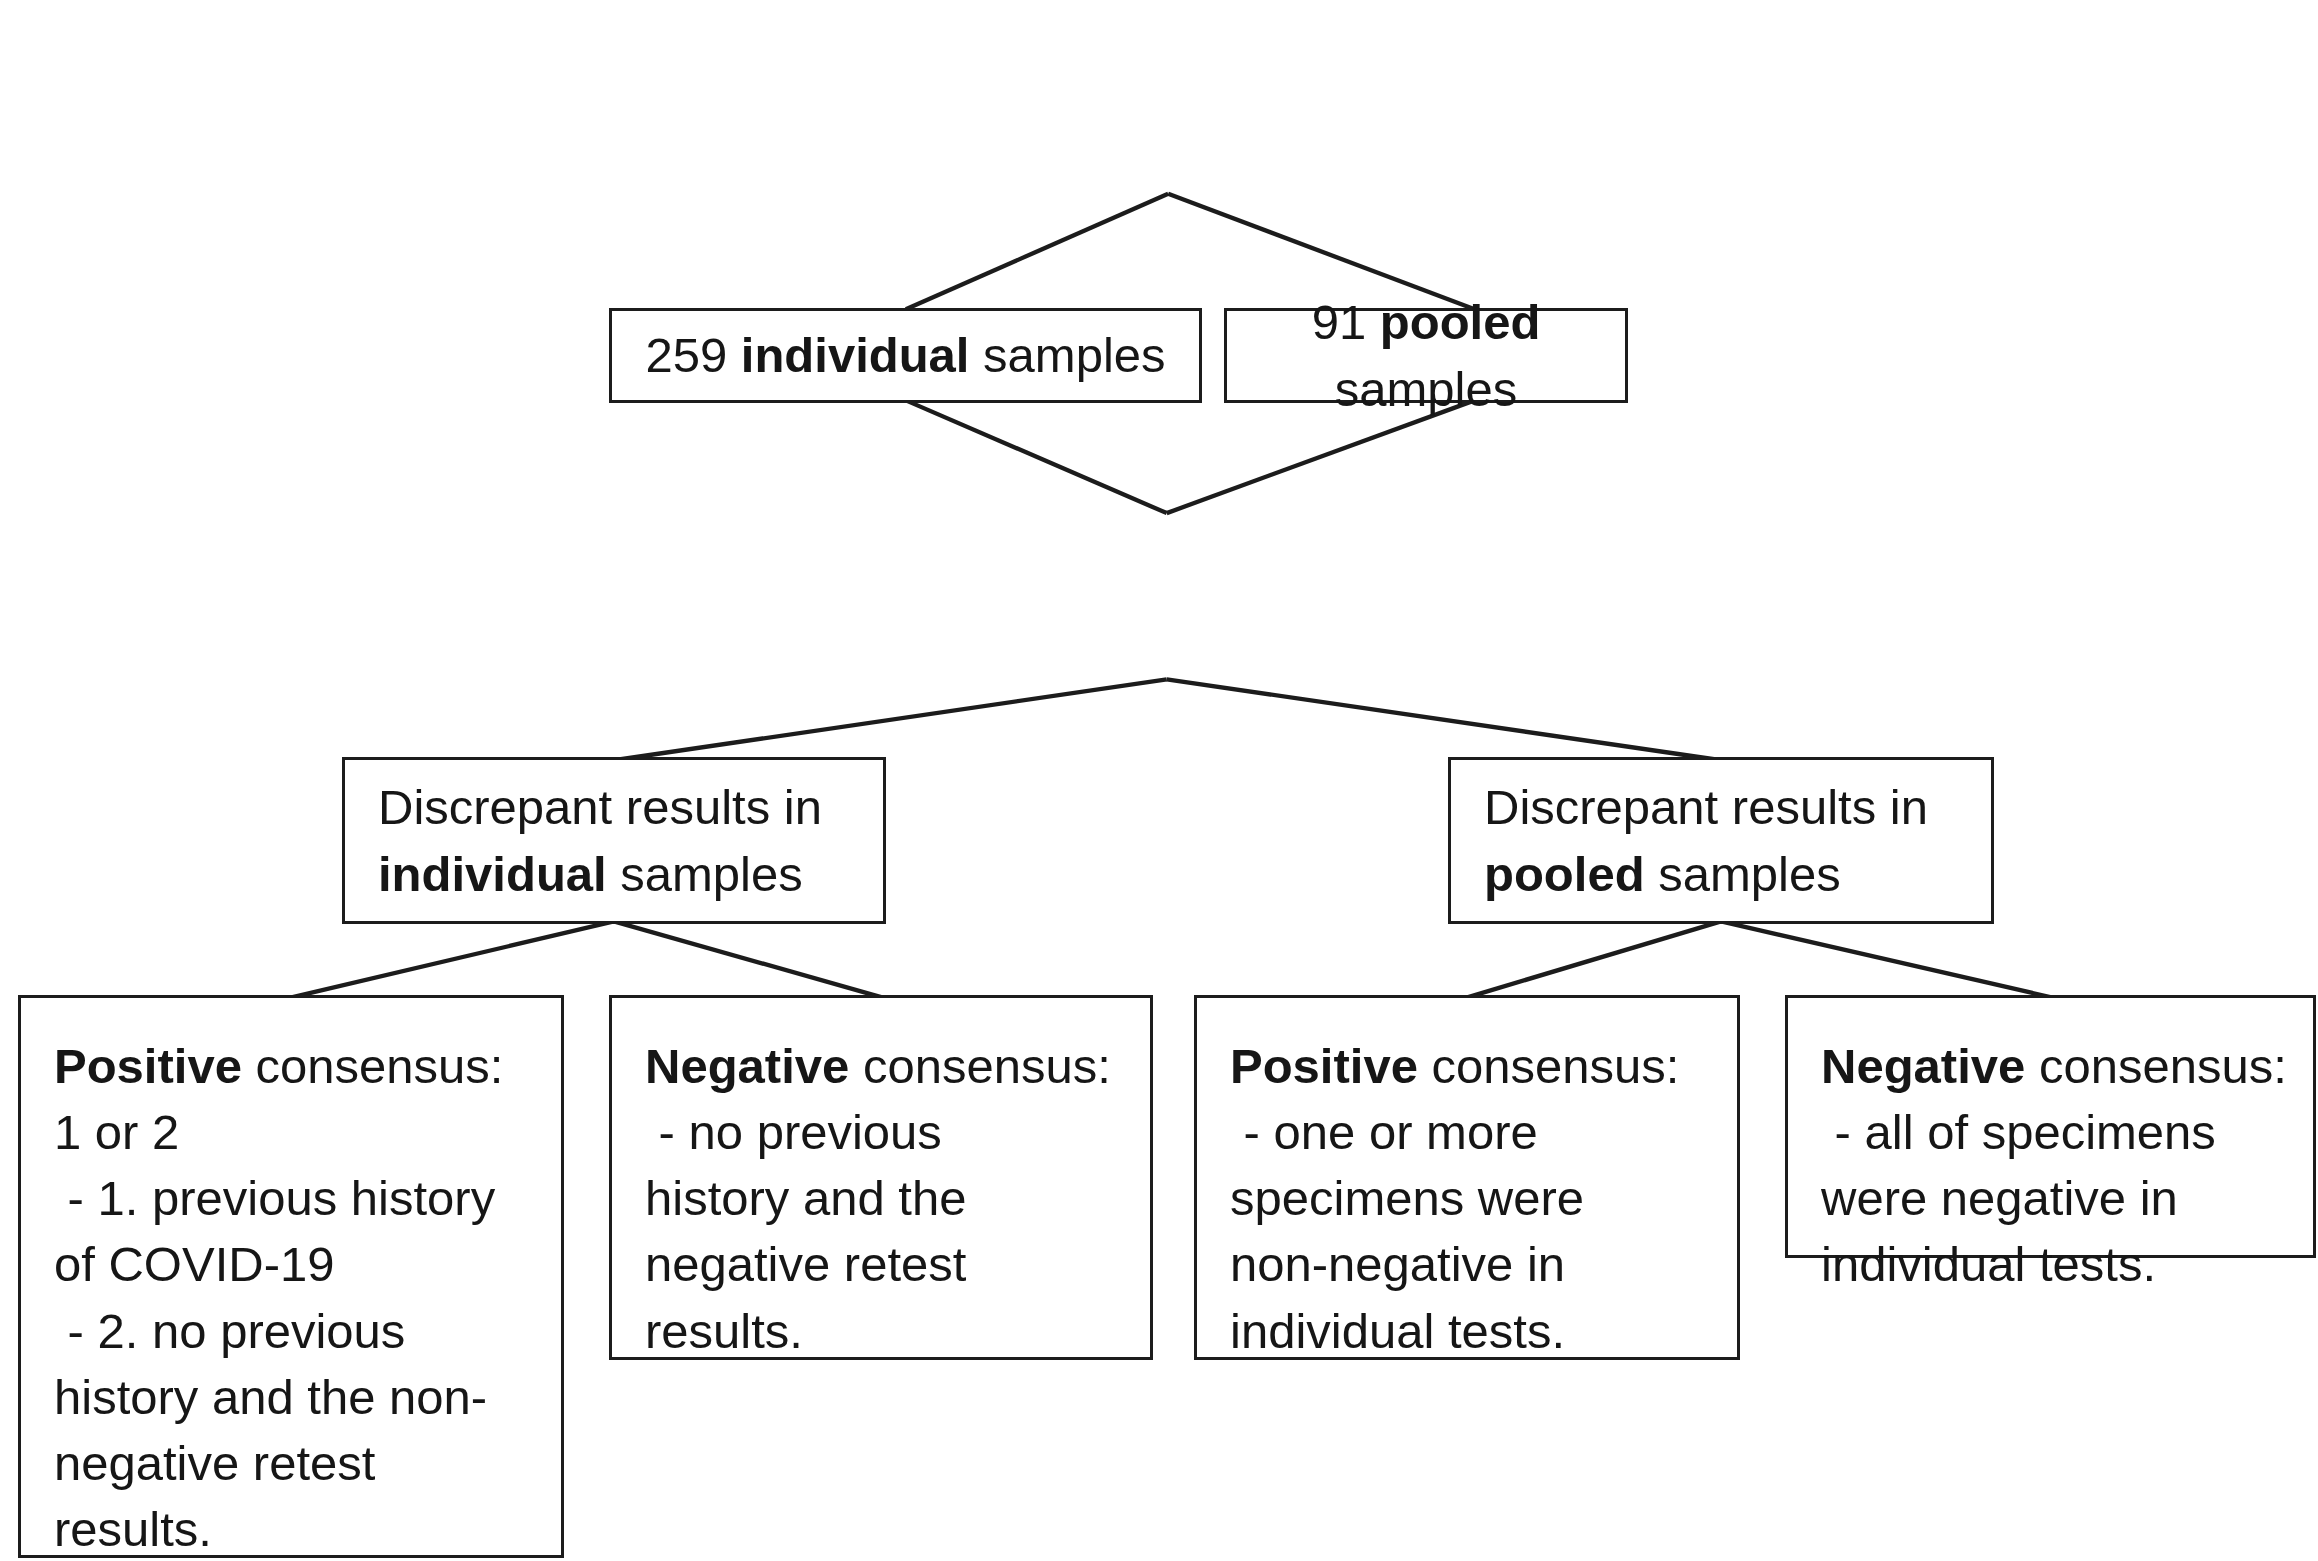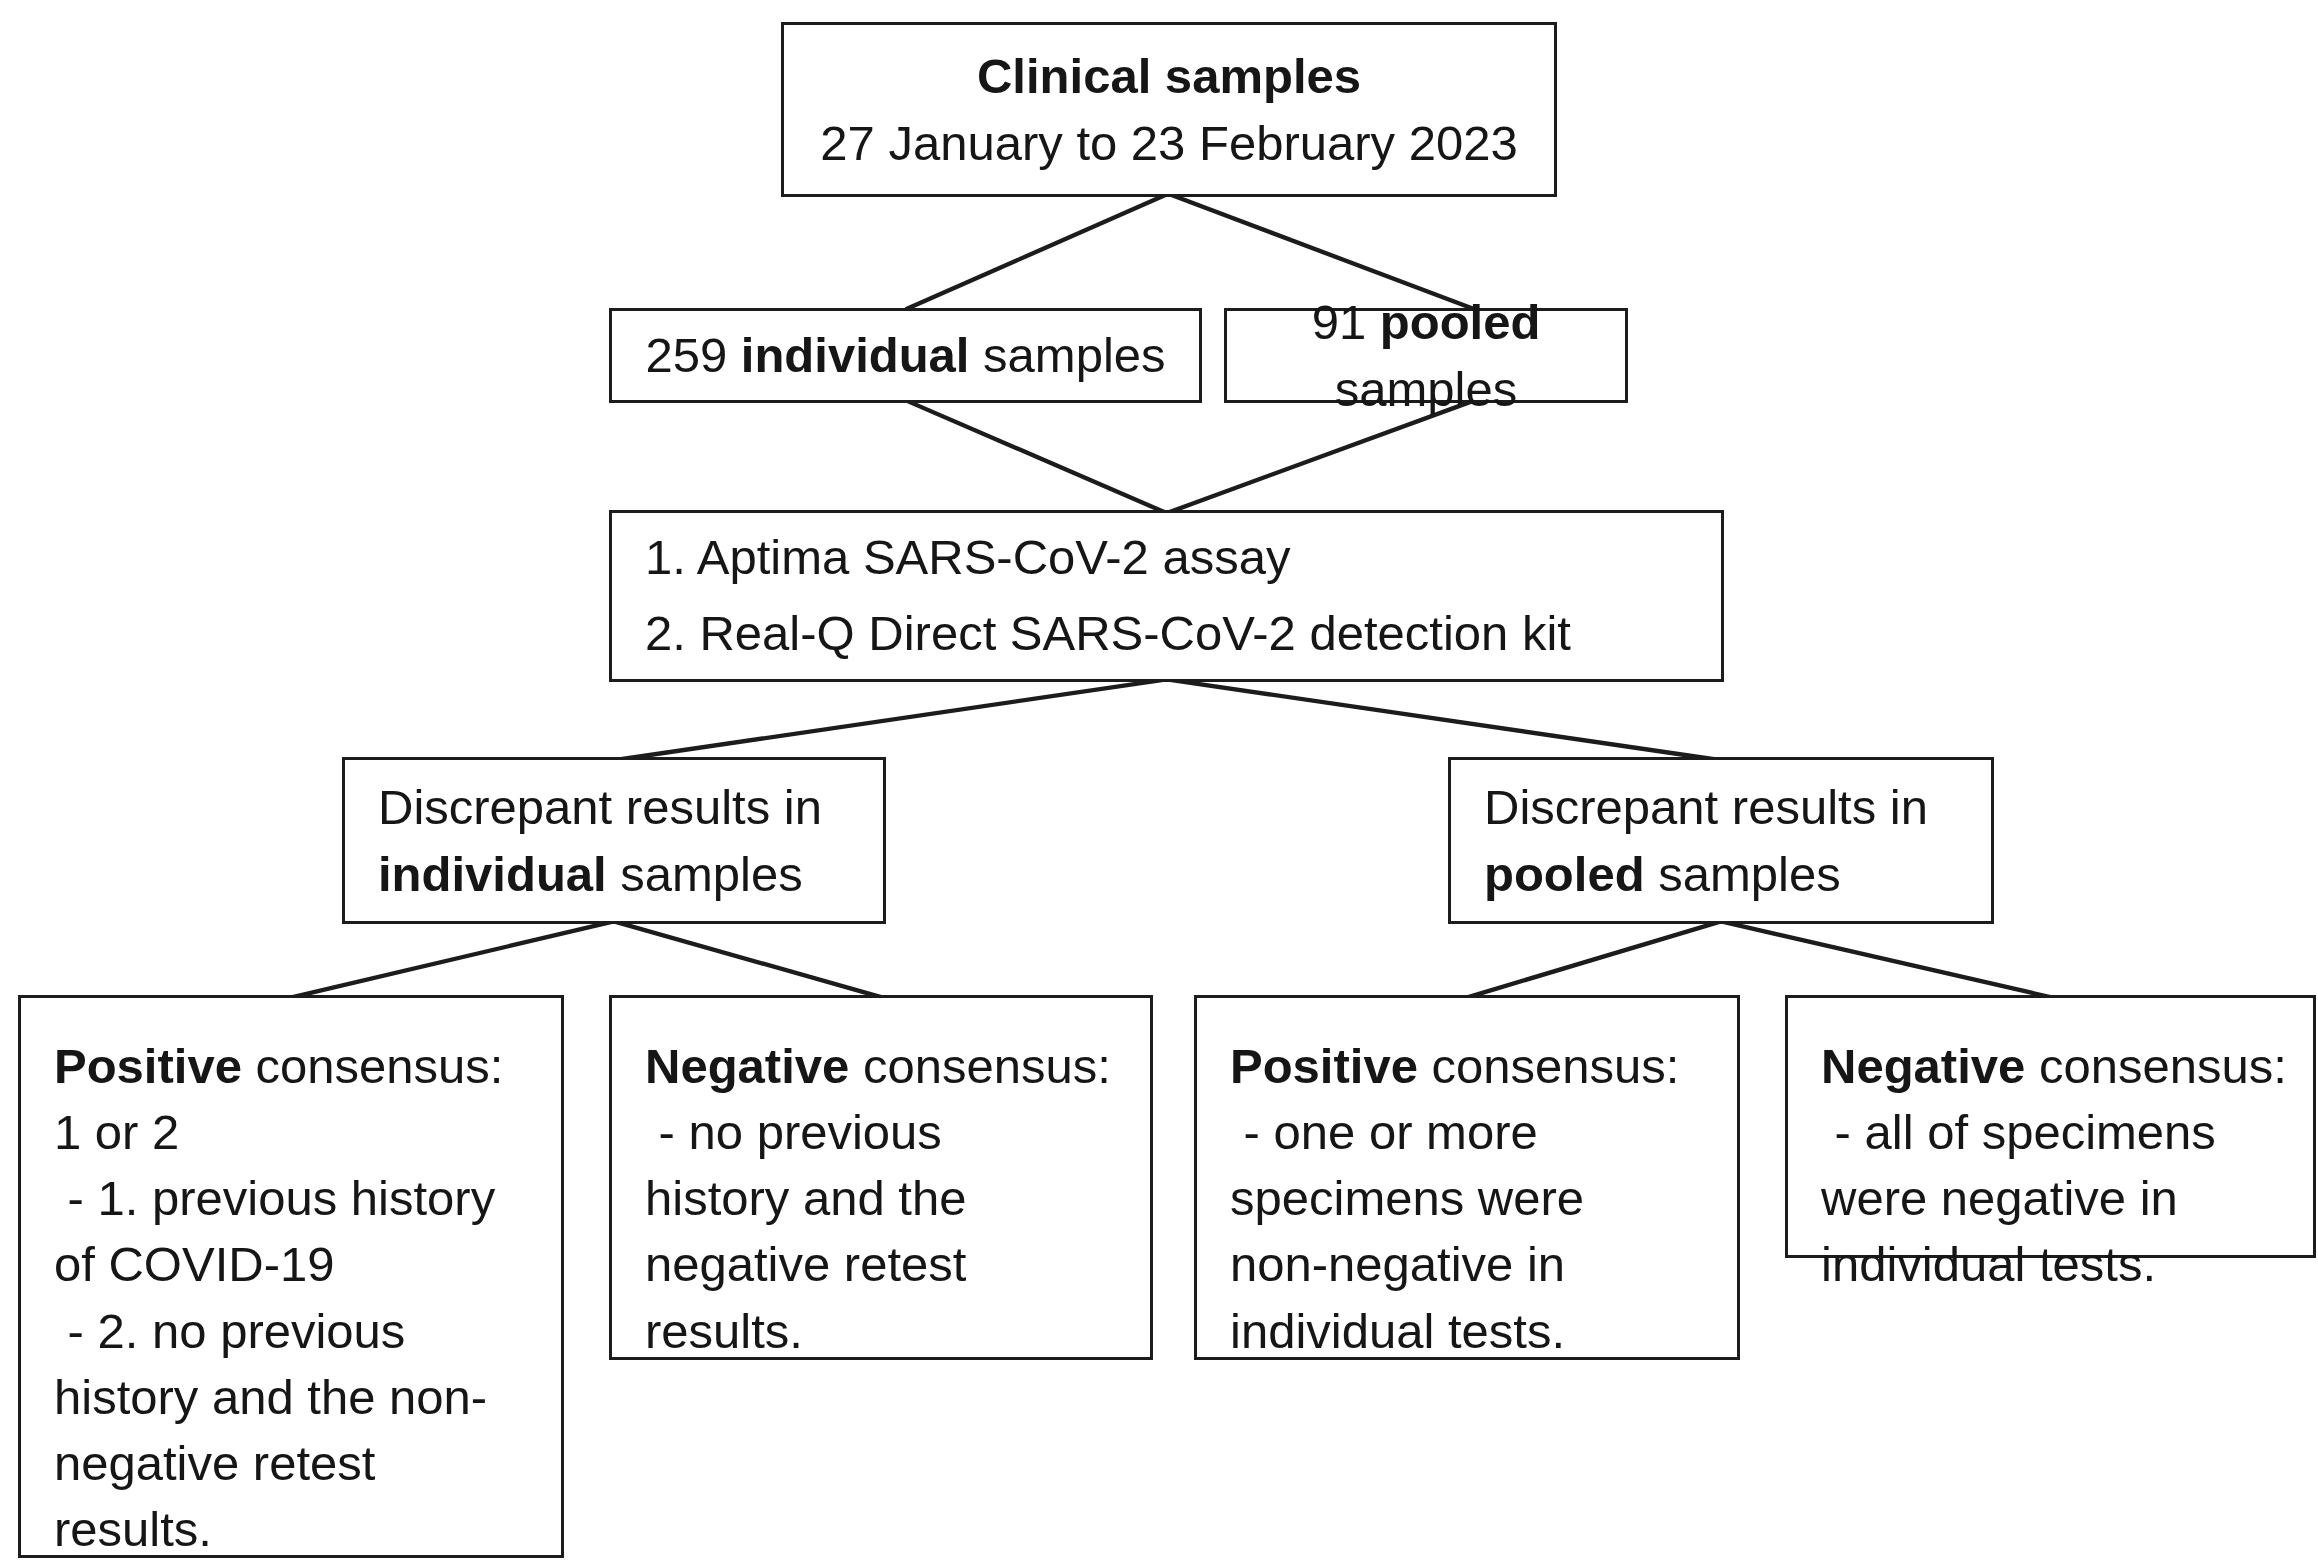--- a/index.html
+++ b/index.html
@@ -70,37 +70,29 @@
     <line x1="1253" y1="554" x2="1614" y2="710"></line>
     <line x1="2040" y1="554" x2="1614" y2="710"></line>
     <line x1="1614" y1="940" x2="849" y2="1052"></line>
     <line x1="1614" y1="940" x2="2381" y2="1052"></line>
     <line x1="849" y1="1275" x2="403" y2="1380"></line>
     <line x1="849" y1="1275" x2="1220" y2="1380"></line>
     <line x1="2381" y1="1275" x2="2030" y2="1380"></line>
     <line x1="2381" y1="1275" x2="2838" y2="1380"></line>
   </svg>
 
-  <div class="box center" id="box-clinical">
-    <div><b>Clinical samples</b><span>
-27 January to 23 February 2023</span></div>
-  </div>
 
   <div class="box center" id="box-individual">
     <div><span>259 </span><b>individual</b><span> samples</span></div>
   </div>
 
   <div class="box center" id="box-pooled">
     <div><span>91 </span><b>pooled</b><span> samples</span></div>
   </div>
 
-  <div class="box left" id="box-assays">
-    <div>1. Aptima SARS-CoV-2 assay
-2. Real-Q Direct SARS-CoV-2 detection kit</div>
-  </div>
 
   <div class="box left" id="box-disc-ind">
     <div><span>Discrepant results in
 </span><b>individual</b><span> samples</span></div>
   </div>
 
   <div class="box left" id="box-disc-pool">
     <div><span>Discrepant results in
 </span><b>pooled</b><span> samples</span></div>
   </div>

